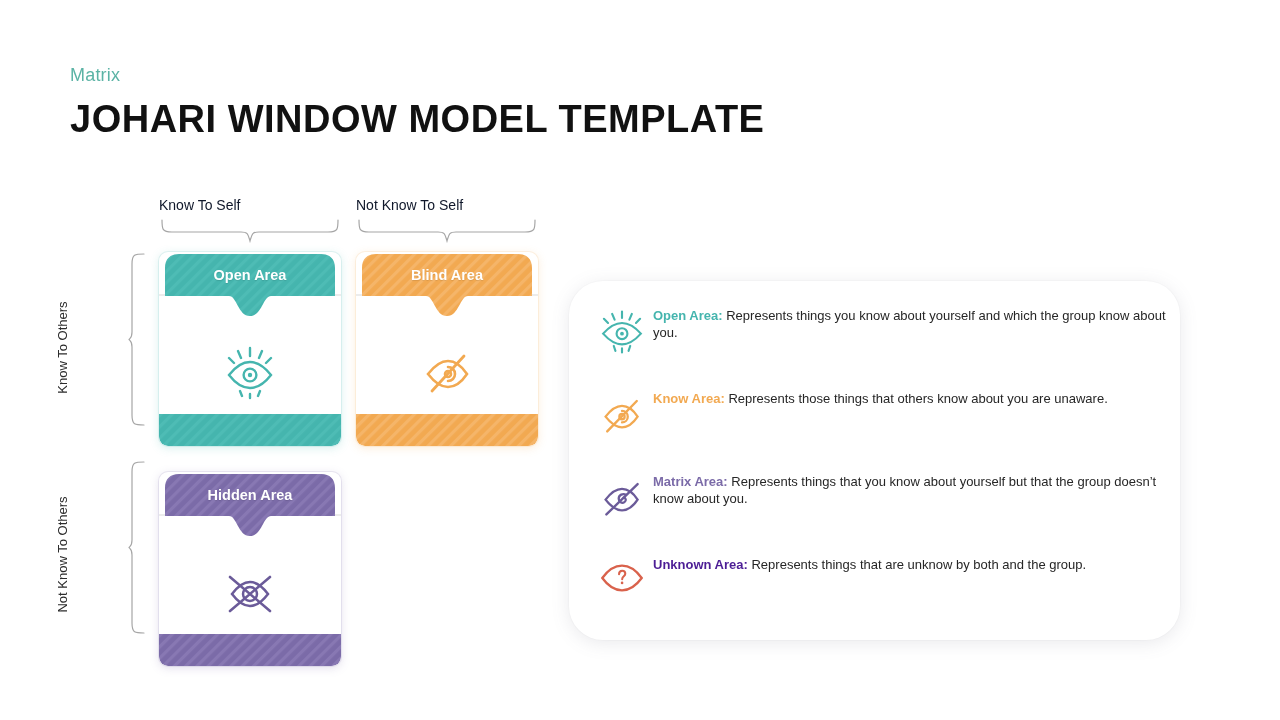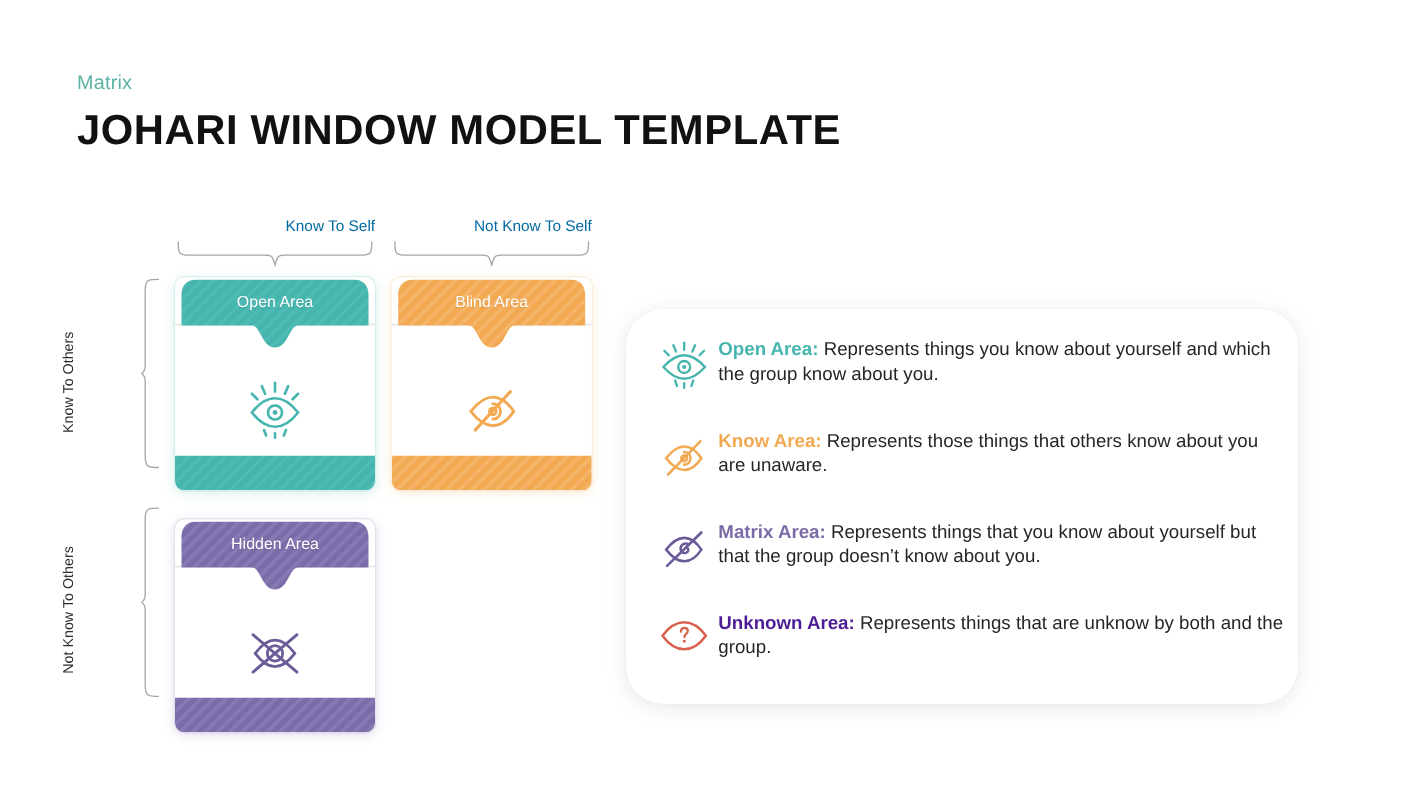--- a/index.html
+++ b/index.html
@@ -19,22 +19,22 @@
   }
   .title {
     position: absolute; left: 70px; top: 98px;
     font-size: 38px; font-weight: 700; color: #111111;
     letter-spacing: .5px; white-space: nowrap;
   }
 
   
   .col-head {
     position: absolute; top: 197px;
-    width: 182px; text-align: right;
-    font-size: 14px; color: #0369a1;
+    width: 182px; text-align: left;
+    font-size: 14px; color: #0f172a;
   }
   .col-head.c1 { left: 159px; }
   .col-head.c2 { left: 356px; }
   .brace-h {
     position: absolute; top: 219px; width: 182px; height: 24px;
   }
   .brace-h.c1 { left: 159px; }
   .brace-h.c2 { left: 356px; }
 
   
@@ -63,21 +63,21 @@
   .divider-line {
     position: absolute; left: 0; right: 0; top: 42px;
     height: 2px; background: #ececec;
   }
   .banner-wrap {
     position: absolute; left: 0; right: 0; top: 2px; height: 78px;
   }
   .banner-label {
     position: absolute; left: 0; right: 0; top: 15px;
     text-align: center; color: #ffffff;
-    font-size: 14.5px; font-weight: 400; z-index: 3;
+    font-size: 14.5px; font-weight: 700; z-index: 3;
     text-shadow: 0 1px 1px rgba(0,0,0,.10);
   }
   .card-icon {
     position: absolute; left: 0; right: 0; top: 92px;
     display: flex; justify-content: center; align-items: center;
     height: 56px;
   }
   .footer-bar {
     position: absolute; left: 0; right: 0; bottom: 0; height: 32px;
   }
@@ -95,21 +95,21 @@
   }
   .legend-row.l1 { top: 24px; }
   .legend-row.l2 { top: 107px; }
   .legend-row.l3 { top: 190px; }
   .legend-row.l4 { top: 273px; }
   .legend-ico {
     width: 62px; flex: 0 0 62px;
     display: flex; justify-content: center; padding-top: 4px;
   }
   .legend-txt {
-    font-size: 17px; line-height: 1.32; color: #262626;
+    font-size: 13px; line-height: 1.32; color: #262626;
     padding-top: 2px;
   }
   .legend-txt b { font-weight: 700; }
   .lt-teal   { color: #45B5AE; }
   .lt-orange { color: #F2A951; }
   .lt-purple { color: #7B6BA8; }
   .lt-red    { color: #4c1d95; }
 </style>
 </head>
 <body>

